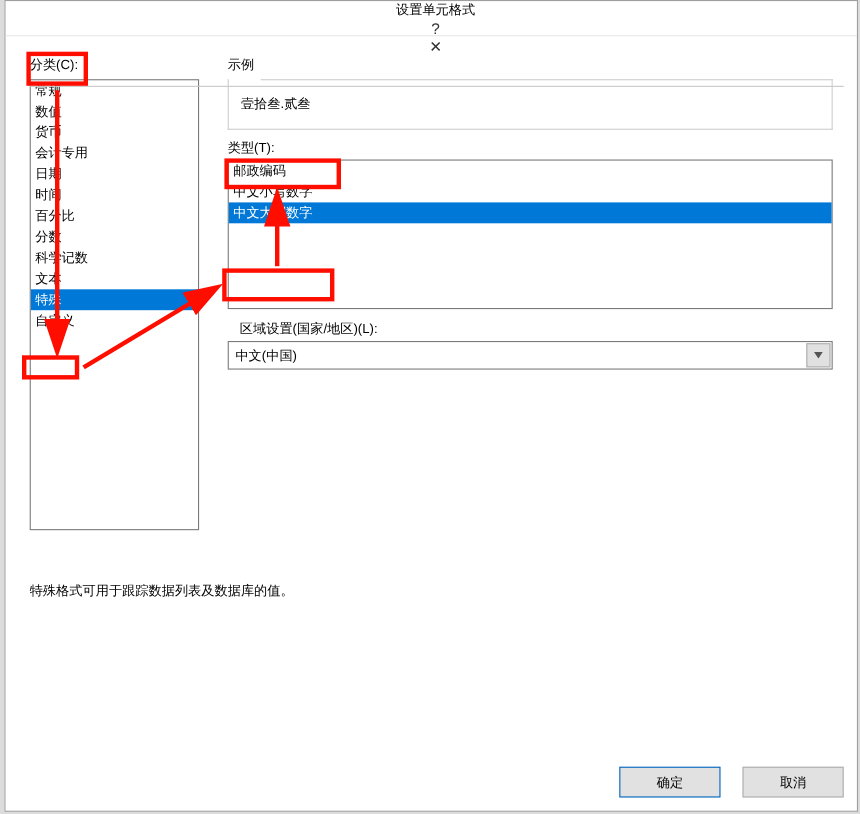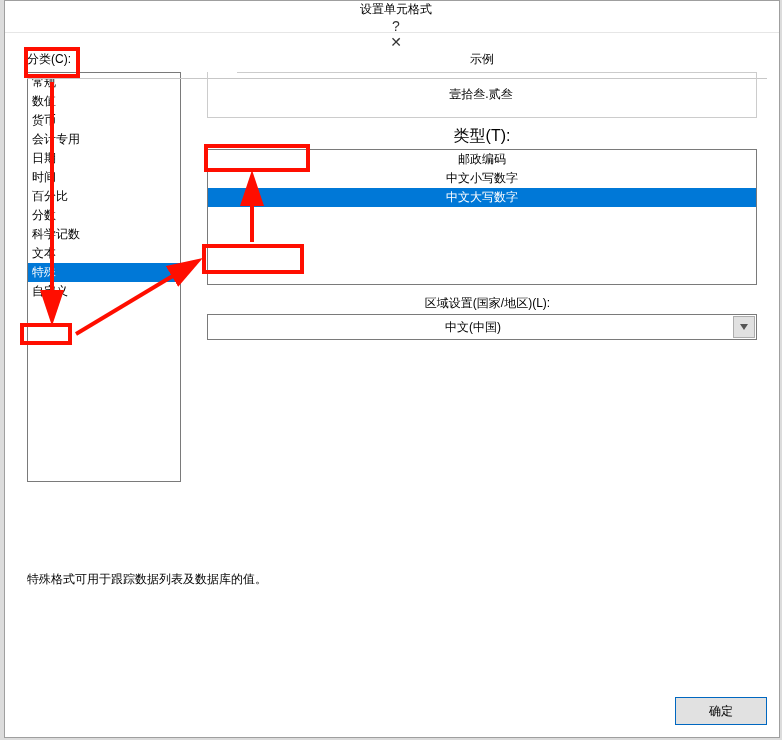--- a/index.html
+++ b/index.html
@@ -73,21 +73,21 @@
     .category-list .item {
       padding: 1px 4px;
       font-size: 12px;
       cursor: pointer;
       line-height: 17px;
     }
     .category-list .item.selected {
       background: #0078d7;
       color: #fff;
     }
-    .right-col { flex: 1; padding-left: 20px; text-align: center; }
+    .right-col { flex: 1; padding-left: 20px; }
     .sample-group {}
     .group-label { font-size: 12px; }
     .sample-box {
       border: 0;
       height: 52px;
       padding: 22px 14px 0 12px;
       margin-top: -4px;
       position: relative;
     }
     .sample-box::before {
@@ -104,21 +104,21 @@
     }
     .sample-border {
       position: absolute;
       left: 0; top: 8px; bottom: 0; right: 0;
       border-left: 1px solid #ccc;
       border-right: 1px solid #ccc;
       border-bottom: 1px solid #ccc;
       pointer-events: none;
       height: 46px;
     }
-    .type-label { margin-top: 10px; font-size: 16px; }
+    .type-label { margin-top: 10px; font-size: 12px; }
     .type-list {
       border: 1px solid #7a7a7a;
       height: 136px;
       margin-top: 2px;
       background: #fff;
     }
     .type-list .item {
       padding: 1px 4px;
       font-size: 12px;
       cursor: pointer;
@@ -139,21 +139,21 @@
     .region-select .val { flex: 1; padding-left: 6px; font-size: 12px; }
     .region-select .dd {
       width: 22px; height: 22px;
       border: 1px solid #adadad;
       background: #e1e1e1;
       margin: 1px;
       display: flex; align-items: center; justify-content: center;
     }
     .description {
       position: absolute;
-      left: 22px; top: 570px;
+      left: 22px; top: 528px;
       font-size: 12px;
     }
     .footer {
       position: absolute;
       right: 12px; bottom: 12px;
       display: flex;
       gap: 20px;
     }
     .footer .fbtn {
       width: 92px; height: 28px;
@@ -231,20 +231,23 @@
       </div>
     </div>
   </div>
 
   <div class="description">特殊格式可用于跟踪数据列表及数据库的值。</div>
 
   <div class="footer">
     <div class="fbtn primary">
         <span>确定</span>
       </div>
+    <div class="fbtn">
+        <span>取消</span>
+      </div>
   </div>
 </div>
 
 <div class="hl hl-tab"></div>
 <div class="hl hl-cat"></div>
 <div class="hl hl-samp"></div>
 <div class="hl hl-type"></div>
 
 <svg class="annot">
   <defs>

